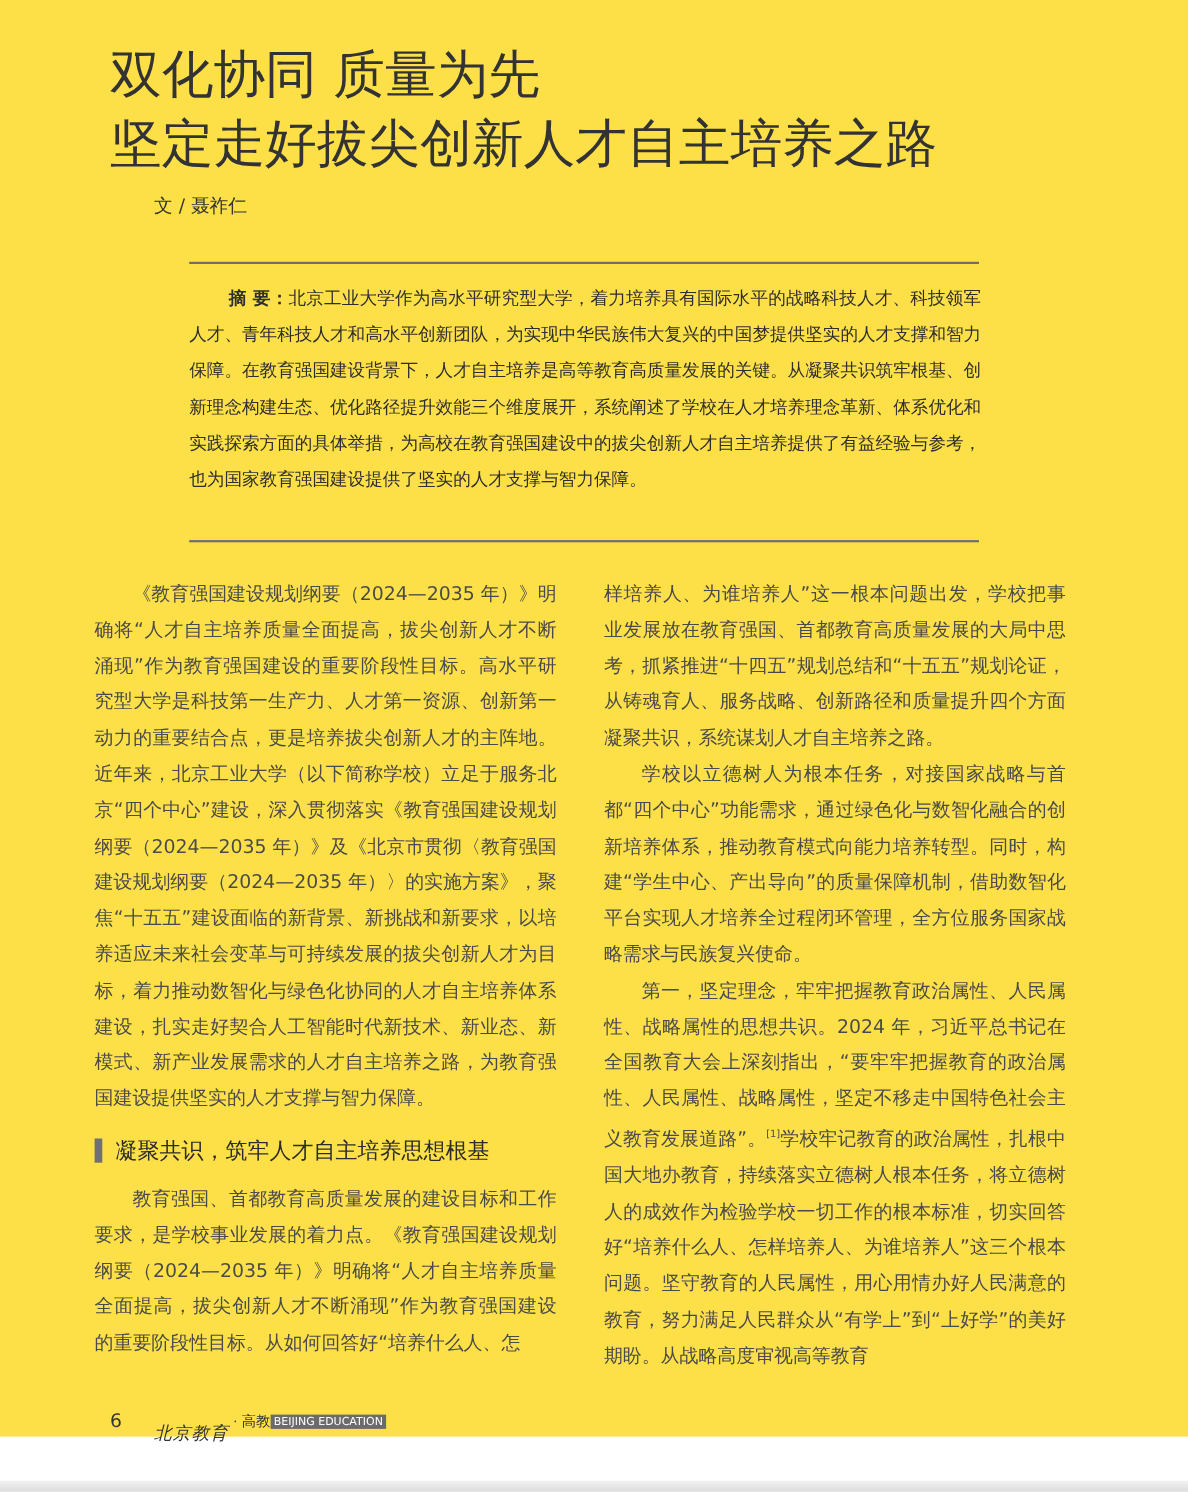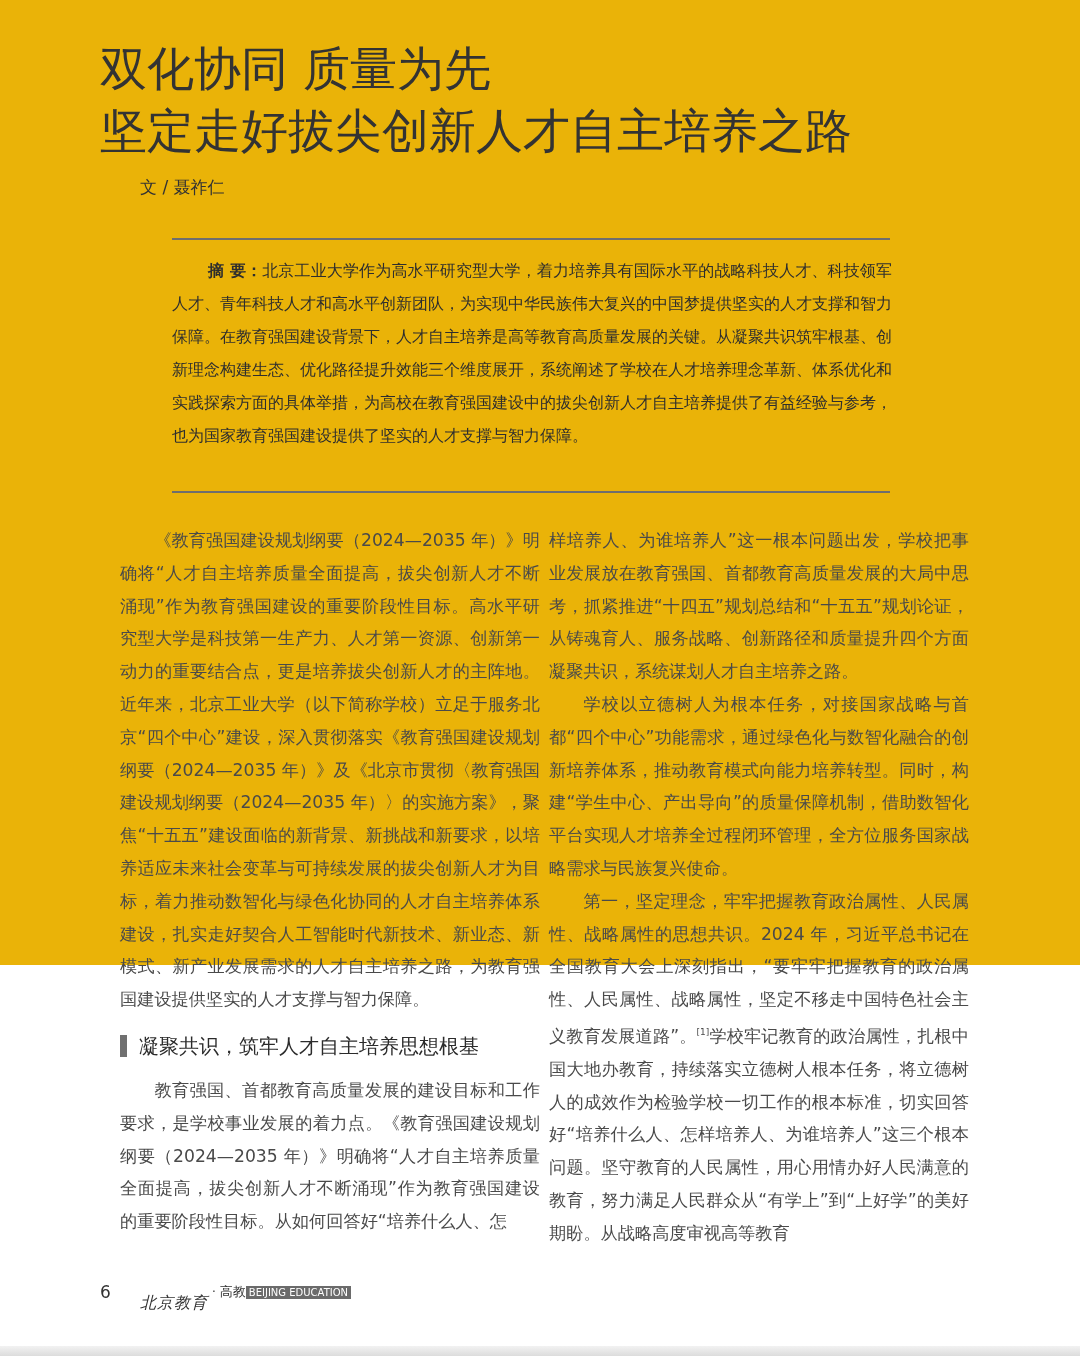--- a/index.html
+++ b/index.html
@@ -12,22 +12,22 @@
       height: 1356px;
       position: relative;
       overflow: hidden;
       font-family: "DejaVu Sans", "Liberation Sans", sans-serif;
       color: #3a3a3a;
     }
     .page {
       position: absolute;
       left: 0; top: 0;
       width: 1080px;
-      height: 965px;
-      background: #eab308;
+      height: 1306px;
+      background: #fde047;
     }
     .bottom-edge {
       position: absolute;
       left: 0; right: 0; bottom: 0;
       height: 10px;
       background: linear-gradient(#f2f2f2, #dcdcdc);
     }
     .title {
       position: absolute;
       left: 100px;
@@ -70,21 +70,21 @@
     .abstract .label { font-weight: bold; }
     .col {
       position: absolute;
       top: 524px;
       width: 420px;
       font-size: 17.2px;
       line-height: 32.8px;
       color: #4a4a4a;
       text-align: justify;
     }
-    .col-left { left: 120px; }
+    .col-left { left: 86px; }
     .col-right { left: 549px; }
     .col p { margin: 0; text-indent: 2em; }
     .col p.noindent { text-indent: 0; }
     .section-heading {
       margin: 14px 0 12px 0;
       font-size: 20px;
       line-height: 32px;
       color: #2b2b2b;
       display: flex;
       align-items: center;

